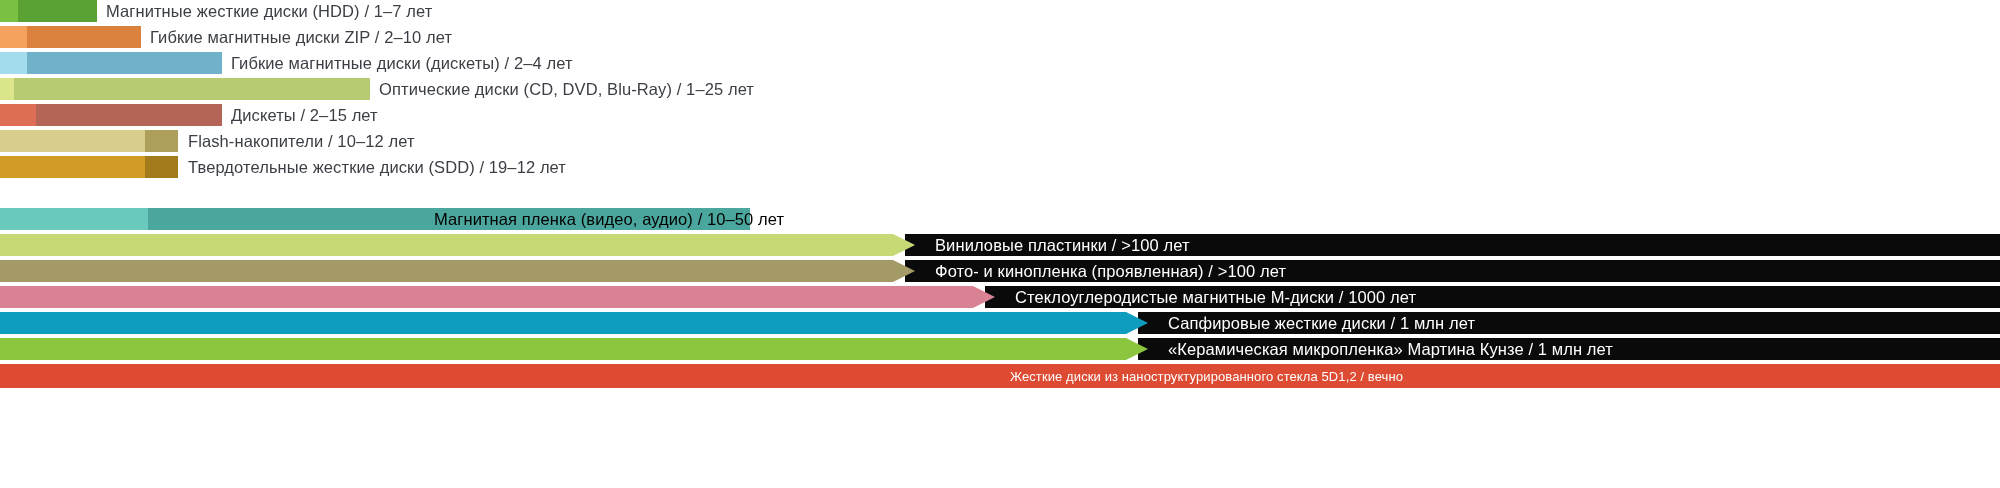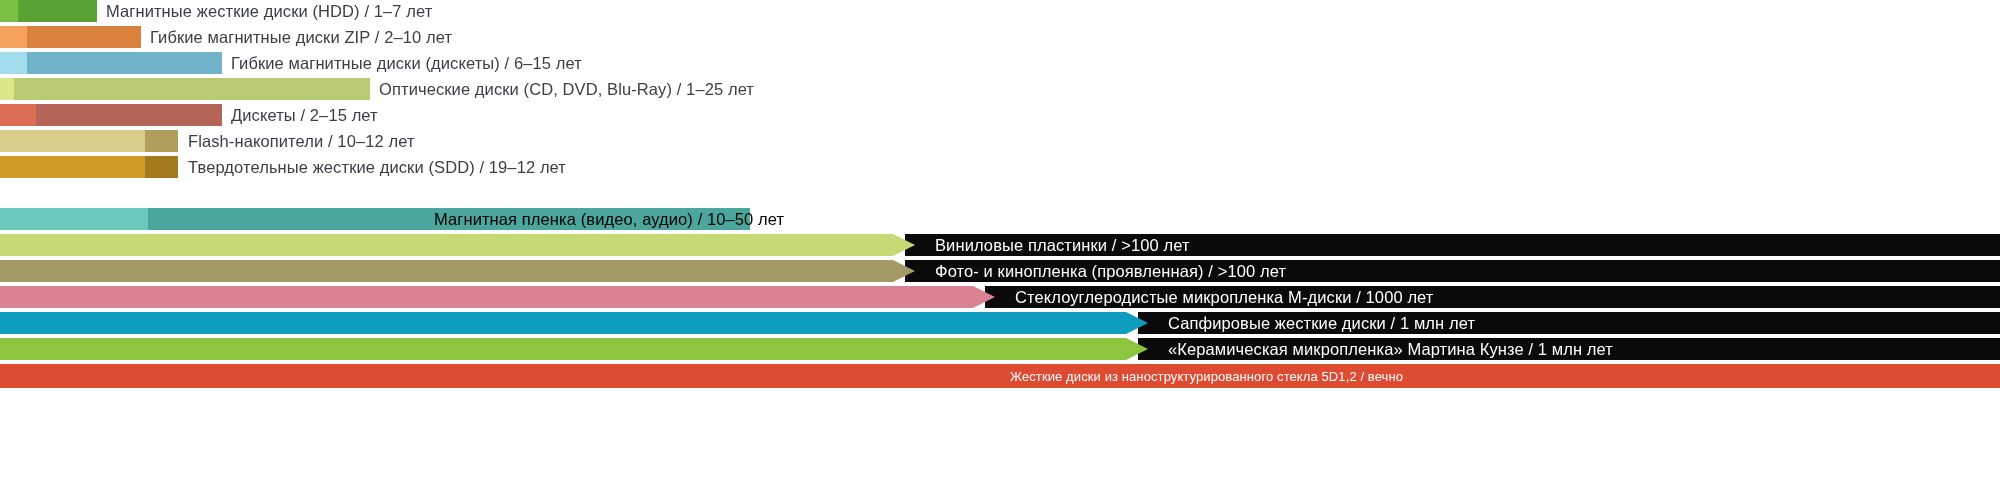--- a/index.html
+++ b/index.html
@@ -113,21 +113,21 @@
         <span class="seg seg-light" style="width: 27px; background: rgb(244, 162, 93);"></span>
         <span class="seg seg-dark" style="width: 114px; background: rgb(217, 129, 61);"></span>
       </div>
       <span class="row-label" style="left: 150px;">Гибкие магнитные диски ZIP / 2–10 лет</span>
     </div>
     <div class="row" style="top: 52px; height: 22px;">
       <div class="bar-wrap" style="width: 222px;">
         <span class="seg seg-light" style="width: 27px; background: rgb(162, 220, 237);"></span>
         <span class="seg seg-dark" style="width: 195px; background: rgb(113, 178, 203);"></span>
       </div>
-      <span class="row-label" style="left: 231px;">Гибкие магнитные диски (дискеты) / 6–15 лет</span>
+      <span class="row-label" style="left: 231px;">Гибкие магнитные диски (дискеты) / 2–4 лет</span>
     </div>
     <div class="row" style="top: 78px; height: 22px;">
       <div class="bar-wrap" style="width: 370px;">
         <span class="seg seg-light" style="width: 14px; background: rgb(219, 229, 138);"></span>
         <span class="seg seg-dark" style="width: 356px; background: rgb(182, 203, 114);"></span>
       </div>
       <span class="row-label" style="left: 379px;">Оптические диски (CD, DVD, Blu-Ray) / 1–25 лет</span>
     </div>
     <div class="row" style="top: 104px; height: 22px;">
       <div class="bar-wrap" style="width: 222px;">
@@ -166,21 +166,21 @@
     <div class="row" style="top: 260px; height: 22px;">
       <div class="plate" style="left: 905px; width: 1095px;"></div>
       <div class="longbar" style="width: 915px; background: rgb(163, 154, 102); clip-path: polygon(0px 0px, calc(100% - 22px) 0px, 100% 50%, calc(100% - 22px) 100%, 0px 100%);"></div>
       <div class="chevron" style="left: 893px; background: transparent;"></div>
       <span class="plate-label" style="left: 935px;">Фото- и кинопленка (проявленная) / &gt;100 лет</span>
     </div>
     <div class="row" style="top: 286px; height: 22px;">
       <div class="plate" style="left: 985px; width: 1015px;"></div>
       <div class="longbar" style="width: 995px; background: rgb(217, 130, 147); clip-path: polygon(0px 0px, calc(100% - 22px) 0px, 100% 50%, calc(100% - 22px) 100%, 0px 100%);"></div>
       <div class="chevron" style="left: 973px; background: transparent;"></div>
-      <span class="plate-label" style="left: 1015px;">Стеклоуглеродистые микропленка М-диски / 1000 лет</span>
+      <span class="plate-label" style="left: 1015px;">Стеклоуглеродистые магнитные М-диски / 1000 лет</span>
     </div>
     <div class="row" style="top: 312px; height: 22px;">
       <div class="plate" style="left: 1138px; width: 862px;"></div>
       <div class="longbar" style="width: 1148px; background: rgb(14, 157, 190); clip-path: polygon(0px 0px, calc(100% - 22px) 0px, 100% 50%, calc(100% - 22px) 100%, 0px 100%);"></div>
       <div class="chevron" style="left: 1126px; background: transparent;"></div>
       <span class="plate-label" style="left: 1168px;">Сапфировые жесткие диски / 1 млн лет</span>
     </div>
     <div class="row" style="top: 338px; height: 22px;">
       <div class="plate" style="left: 1138px; width: 862px;"></div>
       <div class="longbar" style="width: 1148px; background: rgb(140, 198, 63); clip-path: polygon(0px 0px, calc(100% - 22px) 0px, 100% 50%, calc(100% - 22px) 100%, 0px 100%);"></div>

